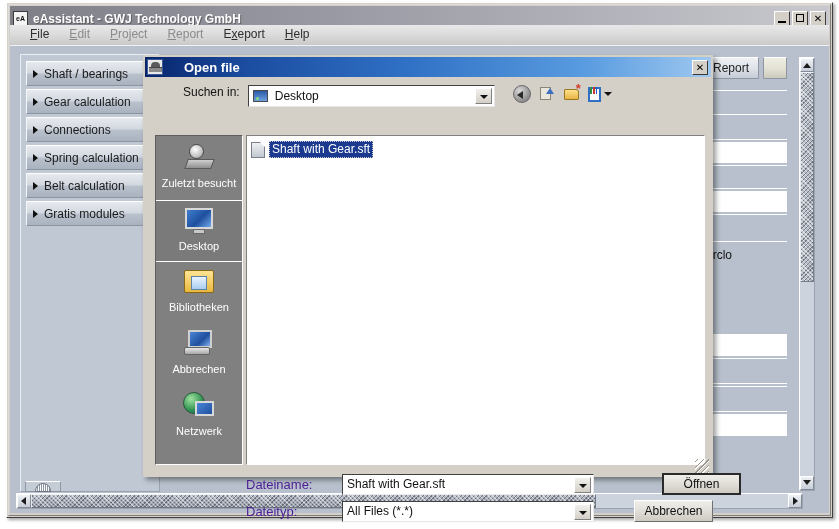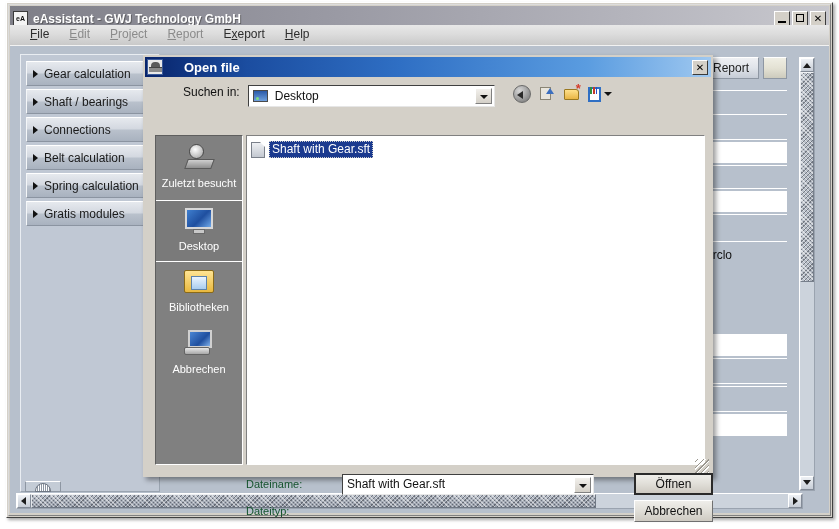--- a/index.html
+++ b/index.html
@@ -600,21 +600,21 @@
   
   .dlg-field-row {
     position: absolute;
     left: 101px;
     height: 22px;
     display: flex; align-items: center;
   }
   .dlg-field-label {
     position: absolute;
     left: 0; width: 90px;
-    font-size: 11px; color: #14532d;
+    font-size: 13px; color: #4c1d95;
   }
   .dlg-combo {
     position: absolute;
     left: 96px; width: 252px; height: 21px;
     background: #ffffff;
     border: 1px solid #404040;
     border-right-color: #e8e8e8;
     border-bottom-color: #e8e8e8;
     box-sizing: border-box;
     display: flex; align-items: center;
@@ -625,21 +625,21 @@
     position: absolute;
     width: 79px; height: 22px;
     background: linear-gradient(to bottom, #efeeea 0%, #e2e0da 45%, #cecac2 100%);
     border: 1px solid #707070;
     border-top-color: #ffffff;
     border-left-color: #ffffff;
     box-sizing: border-box;
     font-size: 12px; color: #111;
     display: flex; align-items: center; justify-content: center;
   }
-  #open-btn { border: 2px solid #2a2a2a; }
+  #open-btn { border: 2px solid #2a2a2a; margin-left: 28px; }
   #resize-grip {
     position: absolute; right: 2px; bottom: 2px;
     width: 14px; height: 14px;
     background:
       repeating-linear-gradient(-45deg, #ffffff 0 1px, #9a968e 1px 2px, transparent 2px 4px);
   }
 </style>
 </head>
 <body>
 
@@ -665,37 +665,37 @@
     <div class="menu-item dim"><u>R</u><span>eport</span></div>
     <div class="menu-item">E<u>x</u><span>eport</span></div>
     <div class="menu-item"><u>H</u><span>elp</span></div>
   </div>
 
   <div id="app-client">
 
     <div id="module-panel">
       <div class="module-btn">
         <span class="module-arrow"></span>
-        <span>Gear calculation</span>
+        <span>Shaft / bearings</span>
       </div>
       <div class="module-btn">
         <span class="module-arrow"></span>
-        <span>Shaft / bearings</span>
+        <span>Gear calculation</span>
       </div>
       <div class="module-btn">
         <span class="module-arrow"></span>
         <span>Connections</span>
       </div>
       <div class="module-btn">
         <span class="module-arrow"></span>
-        <span>Belt calculation</span>
+        <span>Spring calculation</span>
       </div>
       <div class="module-btn">
         <span class="module-arrow"></span>
-        <span>Spring calculation</span>
+        <span>Belt calculation</span>
       </div>
       <div class="module-btn">
         <span class="module-arrow"></span>
         <span>Gratis modules</span>
       </div>
     </div>
 
     <div id="content-area">
       <div id="report-btn">
         <span style="display:inline-block;width:14px;height:13px;background:linear-gradient(135deg,#ffffff 0 50%,#c8d8ee 50% 100%);border:1px solid #5e6b80;transform:skewX(-8deg);"></span>
@@ -777,39 +777,47 @@
         <span class="place-label">Desktop</span>
       </div>
       <div class="place">
         <span class="place-ico pi-lib"></span>
         <span class="place-label">Bibliotheken</span>
       </div>
       <div class="place">
         <span class="place-ico pi-computer"></span>
         <span class="place-label">Abbrechen</span>
       </div>
+      <div class="place">
+        <span class="place-ico pi-network"></span>
+        <span class="place-label">Netzwerk</span>
+      </div>
     </div>
 
     <div id="file-list">
       <div class="file-entry">
         <span class="file-ico"></span>
         <span class="file-name">Shaft with Gear.sft</span>
       </div>
     </div>
 
     <div class="dlg-field-row" style="top:396px;width:350px;">
       <span class="dlg-field-label">Dateiname:</span>
       <span class="dlg-combo">
         <span>Shaft with Gear.sft</span>
         <span class="combo-arrow-btn"></span>
       </span>
     </div>
 
     <div class="dlg-field-row" style="top:423px;width:350px;text-decoration:underline;">
       <span class="dlg-field-label">Dateityp:</span>
+      <span class="dlg-combo">
+        <span>All Files (*.*)</span>
+        <span class="combo-arrow-btn"></span>
+      </span>
     </div>
 
     <div class="dlg-btn" id="open-btn" style="left:489px;top:396px;">
       <span>Öffnen</span>
     </div>
     <div class="dlg-btn" id="cancel-btn" style="left:489px;top:423px;">
       <span>Abbrechen</span>
     </div>
 
     <div id="resize-grip"></div>

